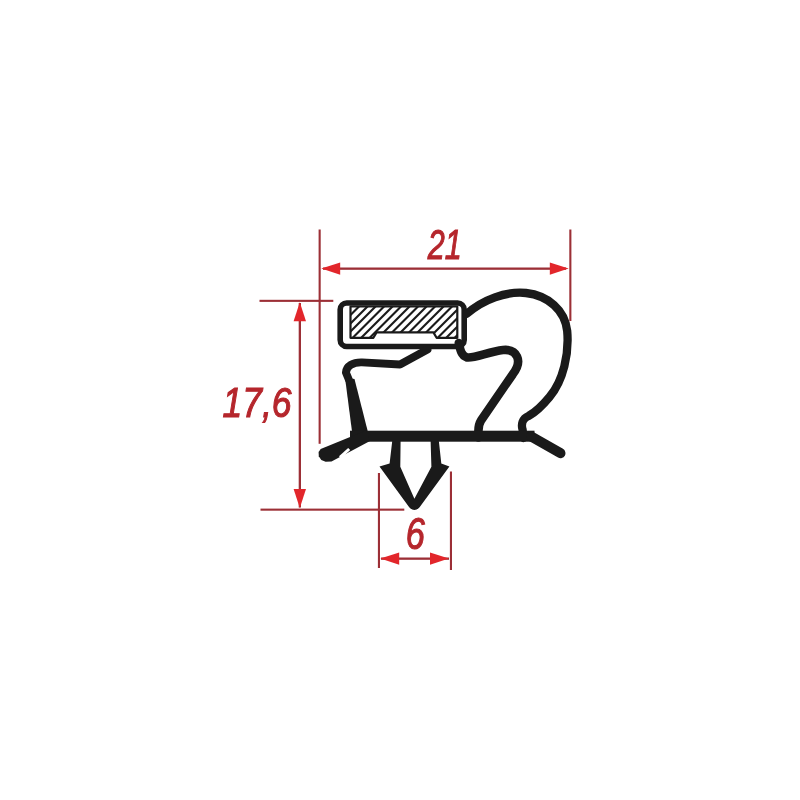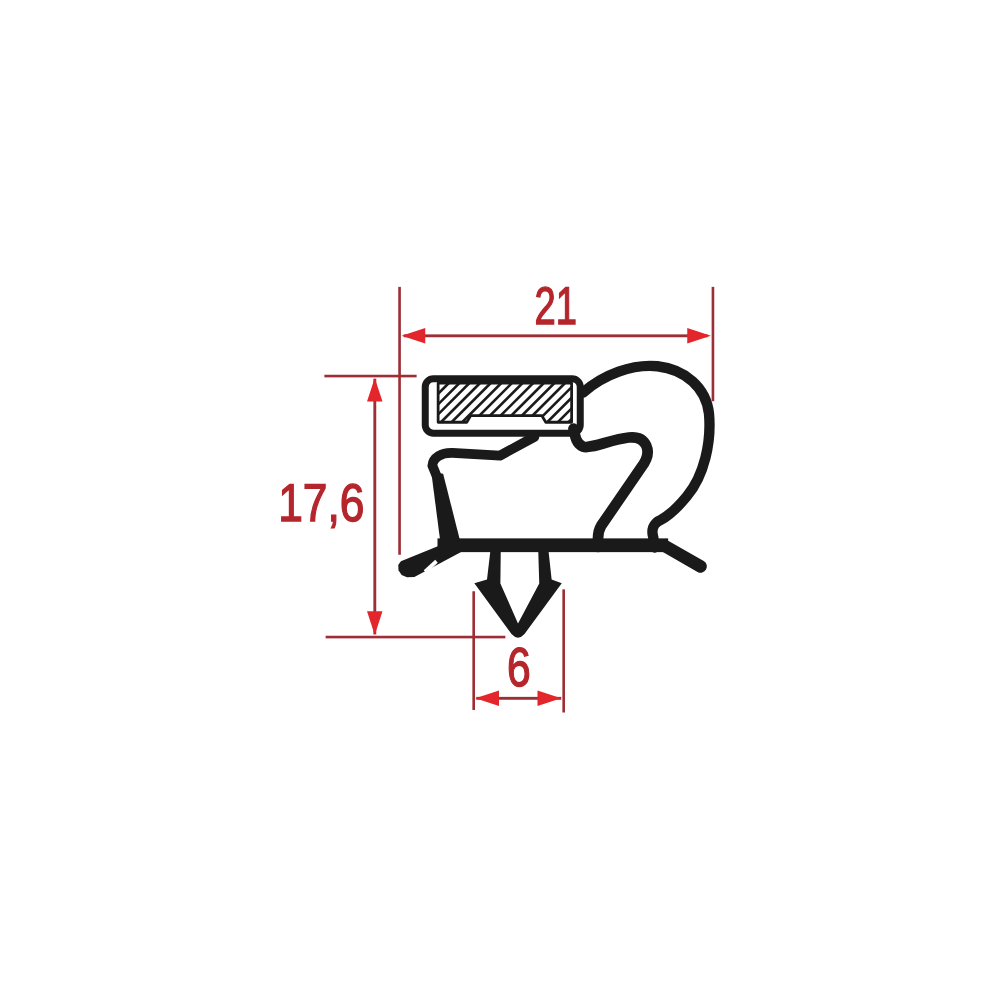--- a/index.html
+++ b/index.html
@@ -1,16 +1,16 @@
 <!DOCTYPE html>
 <html><head>
 <meta charset="utf-8">
 <style>
   html,body{margin:0;padding:0;background:#ffffff;}
-  .wrap{width:704px;height:800px;position:relative;background:#ffffff;}
+  .wrap{width:704px;height:800px;position:relative;background:#ffffff;font-style:italic;}
   svg{position:absolute;left:0;top:0;}
   text{font-family:"Liberation Sans", sans-serif;}
 </style>
 </head>
 <body>
 <div class="wrap">
 <svg width="800" height="800" viewBox="0 0 800 800">
   <defs>
     <clipPath id="hatchclip">
       <path d="M350.5,306.5 H457.3 V337.8 H436.6 L433.4,332.4 H376.6 L373.4,337.8 H350.5 Z"></path>

